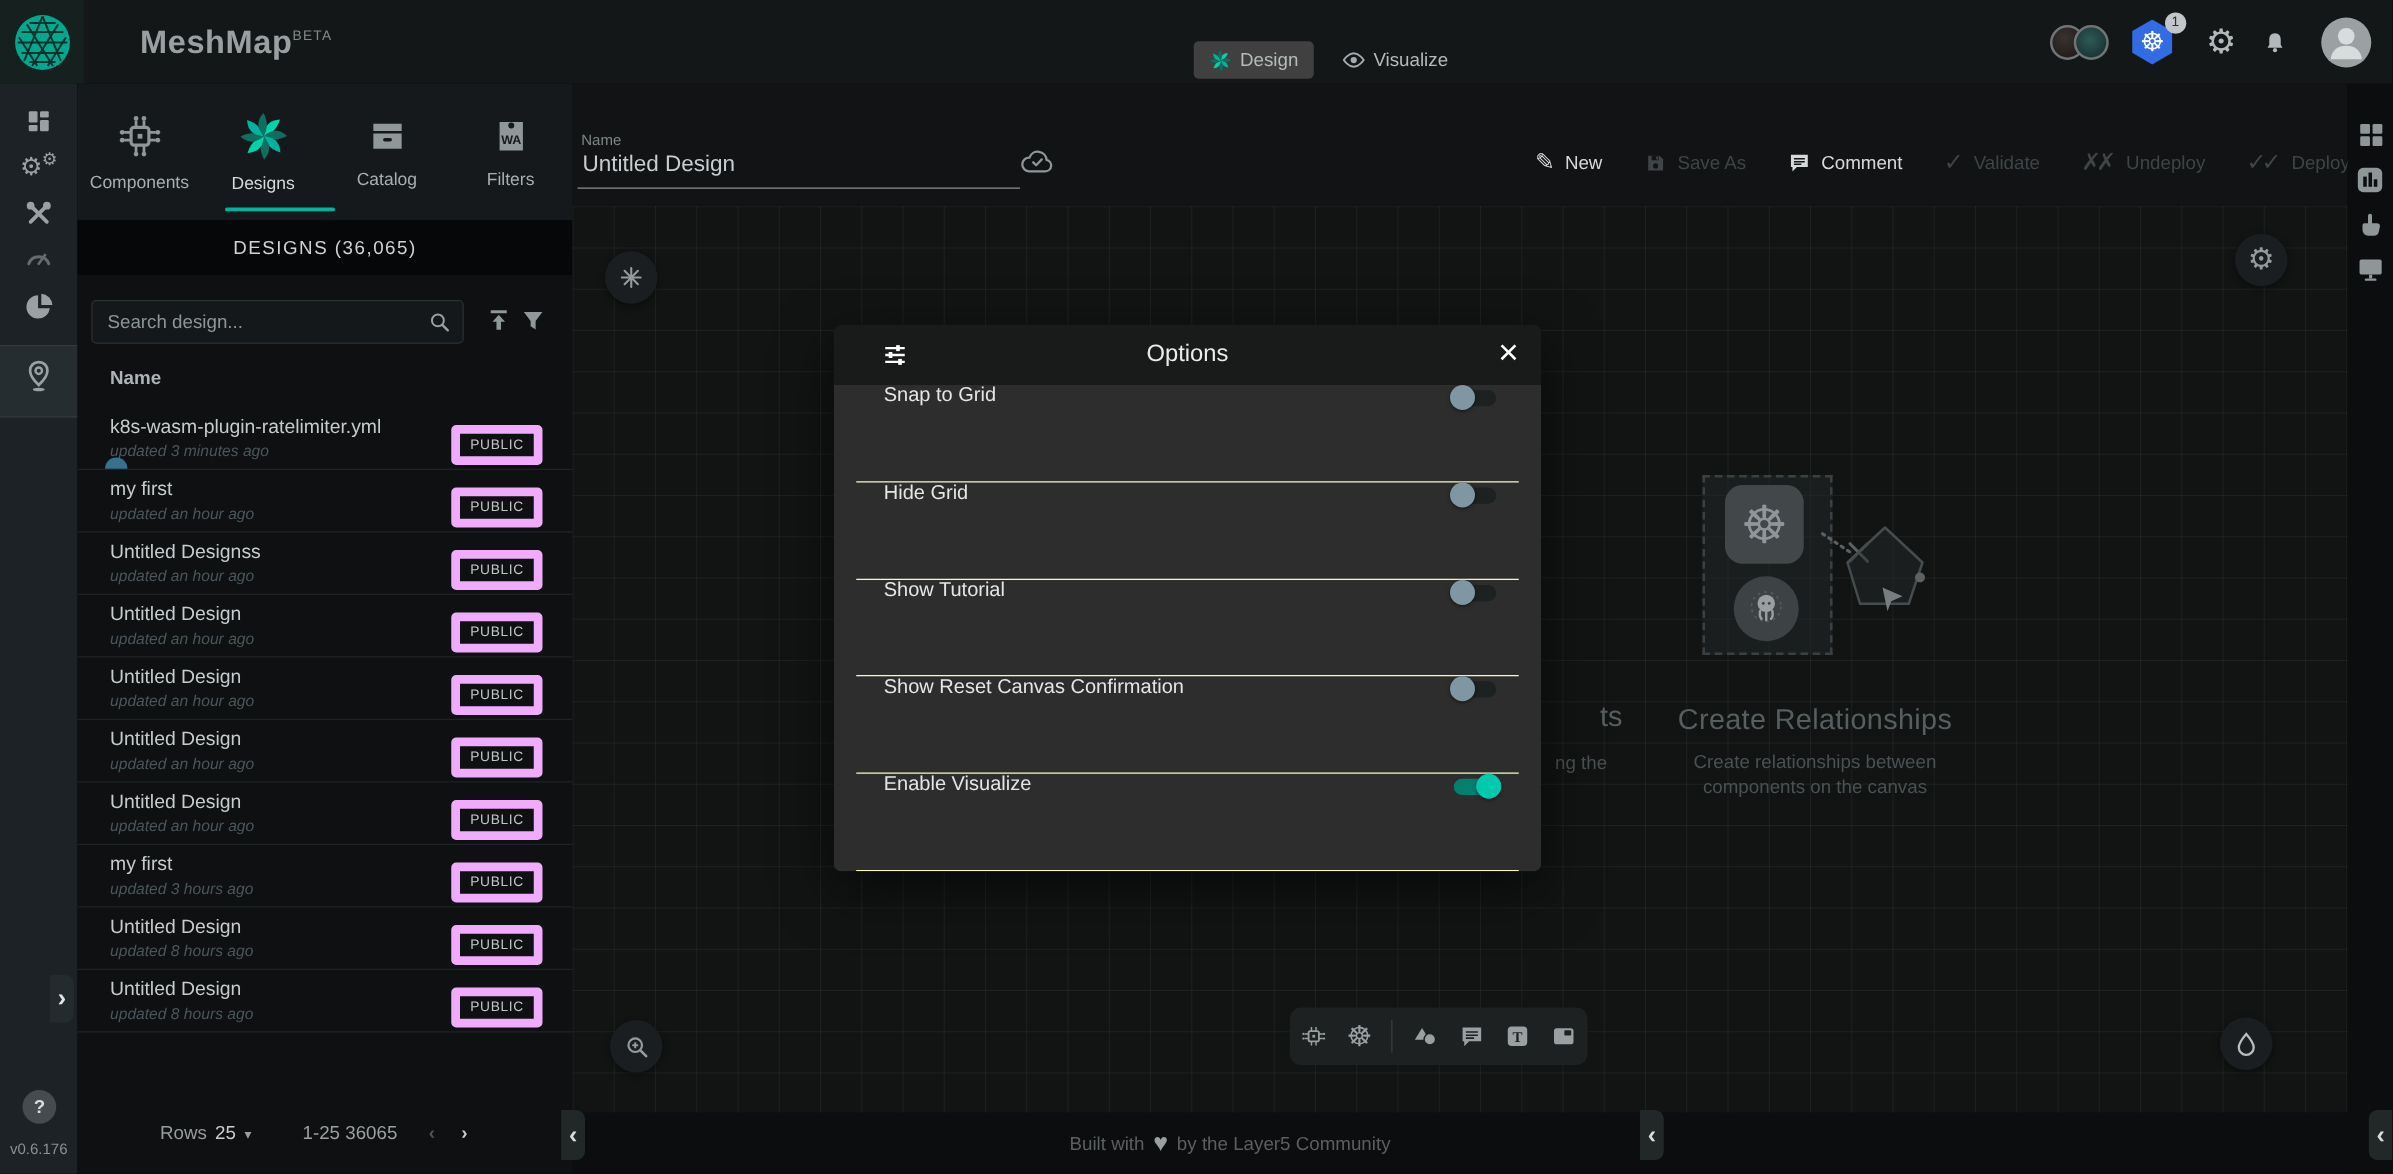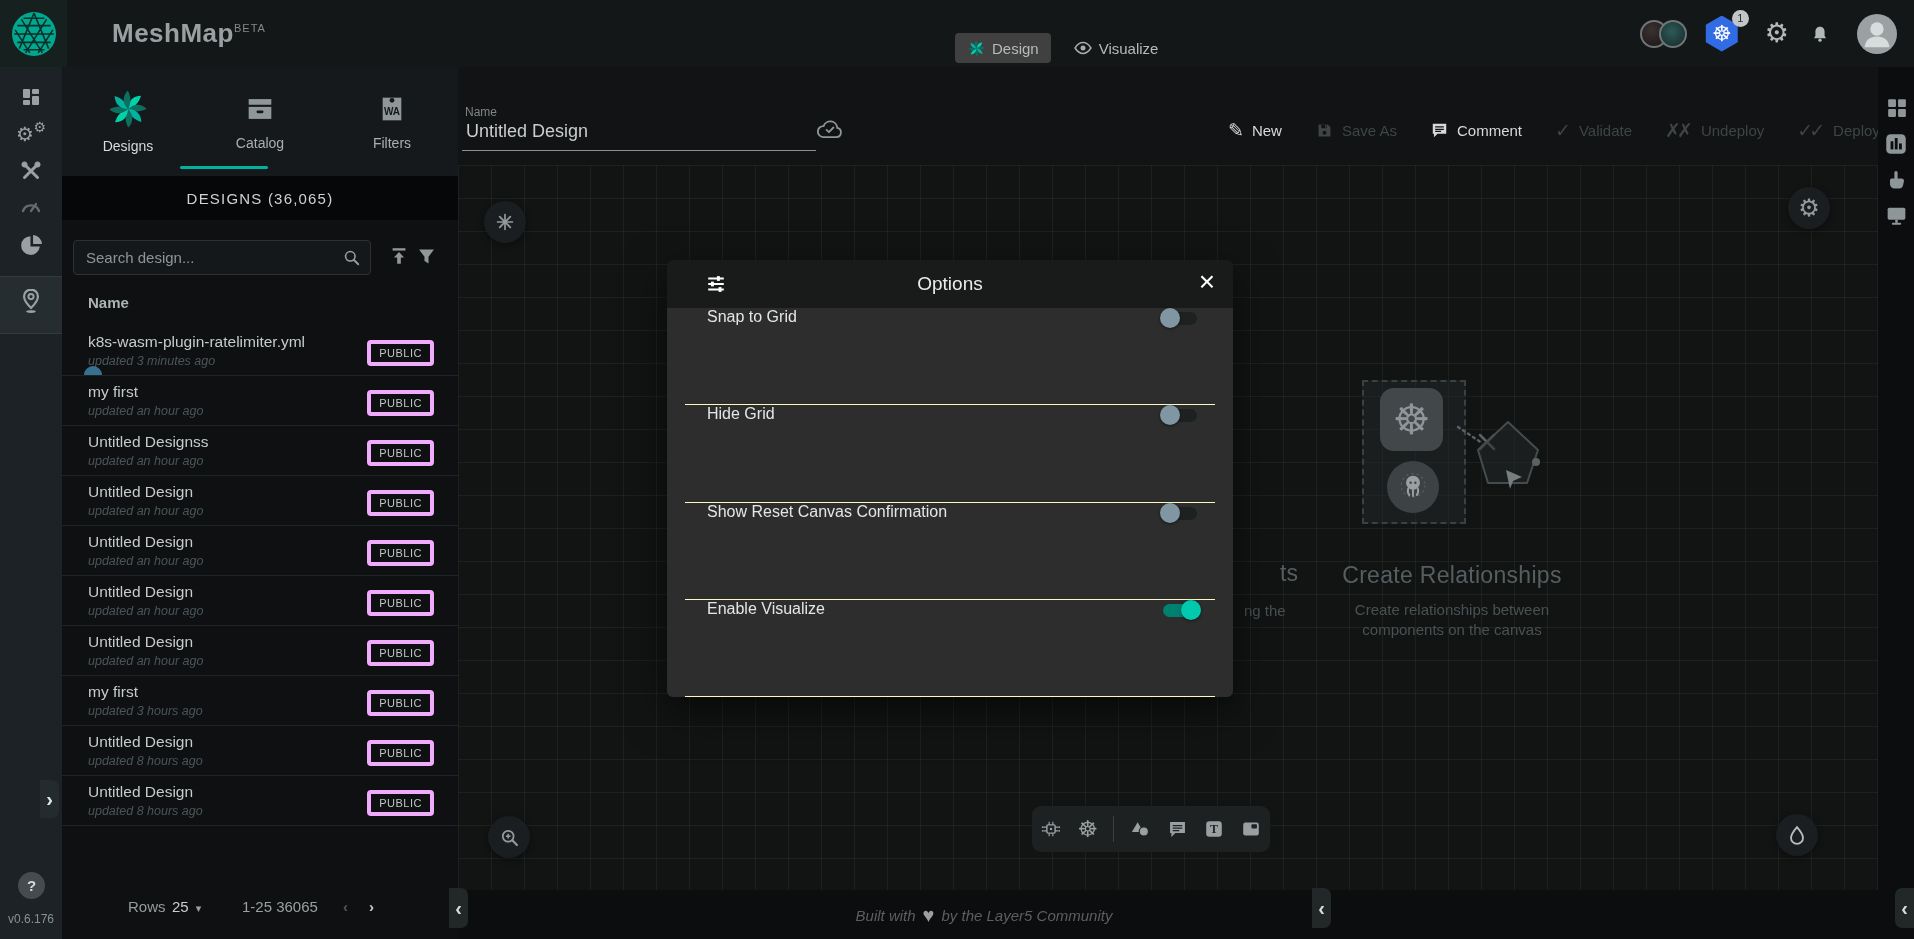--- a/index.html
+++ b/index.html
@@ -62,21 +62,21 @@
      font-size:15px;padding:0 6px 0 12px;font-family:inherit;}
   #search-box input::placeholder{color:#8e9597;}
   #search-ic{margin-right:9px;color:#9aa0a2;}
   #upload-ic{position:absolute;left:326px;top:178px;color:#8f9799;cursor:pointer;}
   #funnel-ic{position:absolute;left:354px;top:179px;color:#8f9799;cursor:pointer;}
   #col-name{position:absolute;left:26px;top:227px;font-size:15px;font-weight:bold;color:#aeb4b6;}
   #design-list{position:absolute;left:0;top:259px;width:396px;}
   .drow{position:relative;height:49px;border-bottom:1px solid #1e2425;cursor:pointer;}
   .drow .nm{position:absolute;left:26px;top:7px;font-size:15.5px;color:#c6cbcd;white-space:nowrap;}
   .drow .up{position:absolute;left:26px;top:28px;font-size:12.5px;font-style:italic;color:#4b565a;}
-  .drow .badge{position:absolute;right:24px;top:14px;border:4px solid #f0abfc;border-radius:4px;
+  .drow .badge{position:absolute;right:24px;top:14px;border:7px solid #f0abfc;border-radius:4px;
      font-size:11px;color:#c0c5c7;padding:3px 8px;letter-spacing:.5px;}
   #avatar-sliver{position:absolute;left:22px;top:40px;width:18px;height:9px;border-radius:9px 9px 0 0;background:#38718f;}
   #pagination{position:absolute;left:0;top:818px;width:396px;height:54px;}
   #pagination .pg{position:absolute;top:13px;font-size:15px;}
   #pg-rows{left:66px;color:#969c9e;}
   #pg-select{left:110px;color:#c9cdcf;cursor:pointer;}
   #pg-select .g{font-size:11px;color:#9aa0a2;margin-left:7px;}
   #pg-range{left:180px;color:#9aa0a2;}
   #pg-prev{left:281px;font-size:22px;top:7px;color:#4e585c;font-weight:bold;}
   #pg-next{left:307px;font-size:22px;top:7px;color:#c9cdcf;font-weight:bold;cursor:pointer;}
@@ -116,21 +116,21 @@
   #frag-sub{left:786px;top:535px;font-size:15px;color:#4a5152;}
   
   #pill{left:574px;top:739px;width:238px;height:46px;background:#1d2122;border-radius:9px;
      display:flex;align-items:center;justify-content:center;gap:15px;color:#9aa0a2;}
   #pill .pi{display:flex;align-items:center;cursor:pointer;}
   #pill .k8g{font-size:23px;}
   #pill-div{width:1px;height:26px;background:#3a4042;}
   
   #footer{position:absolute;left:0;top:823px;width:1420px;height:49px;background:#0b0d0e;}
   #footer-text{position:absolute;left:526px;top:14px;transform:translateX(-50%);display:flex;gap:7px;
-     align-items:center;font-size:15px;color:#5c5f60;white-space:nowrap;font-style:italic;}
+     align-items:center;font-size:15px;color:#5c5f60;white-space:nowrap;}
   #footer-text .heart{font-size:20px;color:#9b9fa0;}
 
   
   #rstrip{left:1878px;top:67px;width:36px;height:872px;background:#0b0d0e;}
   .rs-ic{position:absolute;left:0;width:36px;display:flex;justify-content:center;color:#8f9698;cursor:pointer;}
 
   
   .handle{width:19px;height:40px;background:#222728;color:#d8dbdc;font-size:20px;font-weight:bold;
      display:flex;align-items:center;justify-content:center;cursor:pointer;z-index:30;}
   #handle-left{left:449px;top:888px;border-radius:0 7px 7px 0;}
@@ -267,20 +267,36 @@
   </div>
   <div id="rail-help">?</div>
   <div id="rail-version">v0.6.176</div>
 </div>
 <div id="rail-expand" class="abs">
     <span>›</span>
   </div>
 
 <div id="panel" class="abs">
   <div id="tabbar">
+    <div class="ptab">
+      <svg width="38" height="38" viewBox="0 0 24 24" fill="none" stroke="#8f9799">
+        <rect x="7.5" y="7.5" width="9" height="9" rx="1.5" stroke-width="1.6"></rect>
+        <rect x="10.8" y="10.8" width="2.4" height="2.4" fill="#8f9799" stroke="none"></rect>
+        <path d="M7.5 10H4M7.5 14H4M16.5 10H20M16.5 14H20M10 7.5V4M14 7.5V4M10 16.5V20M14 16.5V20" stroke-width="1.4"></path>
+        <circle cx="3" cy="10" r="1.2" fill="#8f9799" stroke="none"></circle>
+          <circle cx="3" cy="14" r="1.2" fill="#8f9799" stroke="none"></circle>
+        <circle cx="21" cy="10" r="1.2" fill="#8f9799" stroke="none"></circle>
+          <circle cx="21" cy="14" r="1.2" fill="#8f9799" stroke="none"></circle>
+        <circle cx="10" cy="3" r="1.2" fill="#8f9799" stroke="none"></circle>
+          <circle cx="14" cy="3" r="1.2" fill="#8f9799" stroke="none"></circle>
+        <circle cx="10" cy="21" r="1.2" fill="#8f9799" stroke="none"></circle>
+          <circle cx="14" cy="21" r="1.2" fill="#8f9799" stroke="none"></circle>
+      </svg>
+      <span>Components</span>
+    </div>
     <div class="ptab active">
       <svg width="40" height="40" viewBox="0 0 24 24">
         <g>
           <path d="M12 12C12.3 6.8 15 4.2 19.8 4 18.4 8.6 15.8 10.8 12 12Z" fill="#00D3A9"></path>
           <path d="M12 12C12.3 6.8 15 4.2 19.8 4 18.4 8.6 15.8 10.8 12 12Z" fill="#0E6E60" transform="rotate(45 12 12)"></path>
           <path d="M12 12C12.3 6.8 15 4.2 19.8 4 18.4 8.6 15.8 10.8 12 12Z" fill="#00B39F" transform="rotate(90 12 12)"></path>
           <path d="M12 12C12.3 6.8 15 4.2 19.8 4 18.4 8.6 15.8 10.8 12 12Z" fill="#0E6E60" transform="rotate(135 12 12)"></path>
           <path d="M12 12C12.3 6.8 15 4.2 19.8 4 18.4 8.6 15.8 10.8 12 12Z" fill="#00D3A9" transform="rotate(180 12 12)"></path>
           <path d="M12 12C12.3 6.8 15 4.2 19.8 4 18.4 8.6 15.8 10.8 12 12Z" fill="#0E6E60" transform="rotate(225 12 12)"></path>
           <path d="M12 12C12.3 6.8 15 4.2 19.8 4 18.4 8.6 15.8 10.8 12 12Z" fill="#00B39F" transform="rotate(270 12 12)"></path>
@@ -616,20 +632,27 @@
         </span>
     </div>
     <div class="opt-row">
       <span class="lbl">Hide Grid</span>
       <span class="switch">
           <span class="track"></span>
           <span class="knob"></span>
         </span>
     </div>
     <div class="opt-row">
+      <span class="lbl">Show Tutorial</span>
+      <span class="switch">
+          <span class="track"></span>
+          <span class="knob"></span>
+        </span>
+    </div>
+    <div class="opt-row">
       <span class="lbl">Show Reset Canvas Confirmation</span>
       <span class="switch">
           <span class="track"></span>
           <span class="knob"></span>
         </span>
     </div>
     <div class="opt-row">
       <span class="lbl">Enable Visualize</span>
       <span class="switch on">
           <span class="track"></span>

